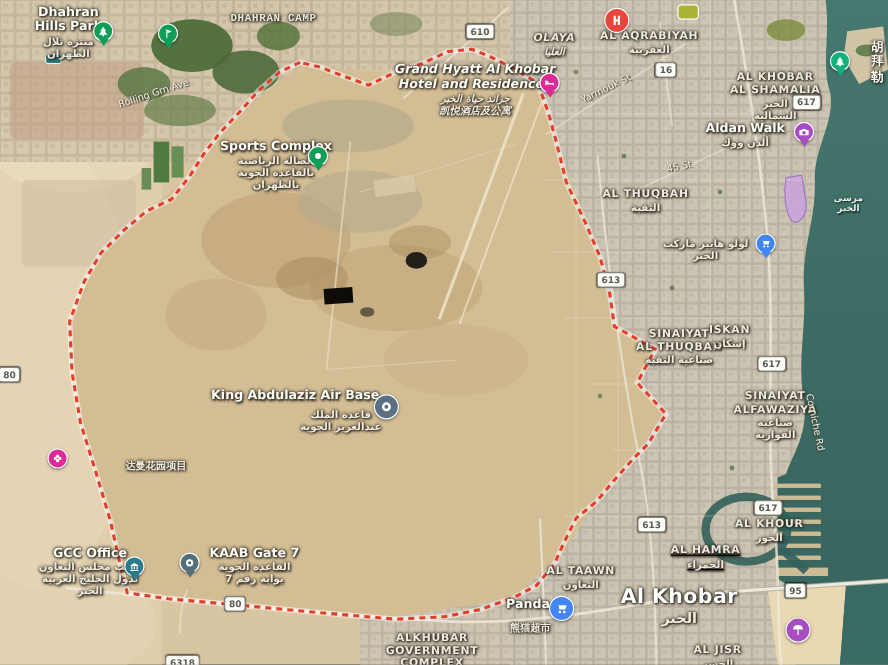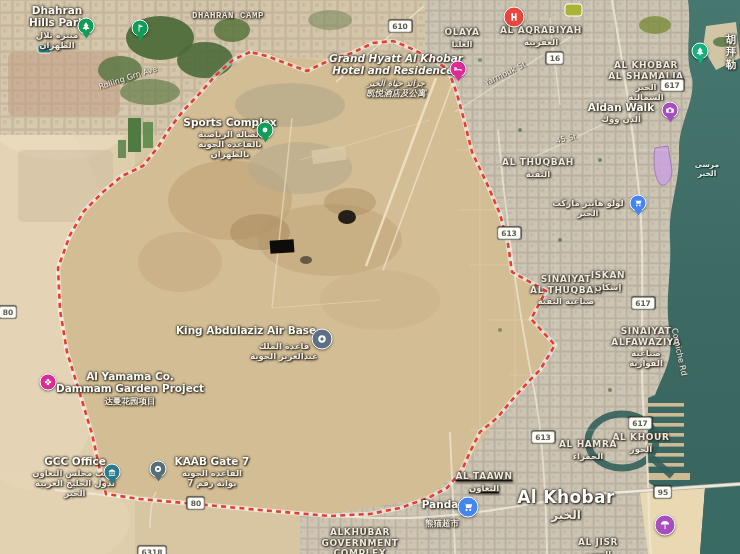--- a/index.html
+++ b/index.html
@@ -196,21 +196,21 @@
       <rect x="565" y="4" width="17" height="12" rx="3" fill="#aab238" stroke="#fff" stroke-width="1"></rect>
       <rect x="38" y="45" width="13" height="8" rx="2" fill="#2a7f7f" stroke="#fff" stroke-width="0.8"></rect>
     </g>
   </svg>
 
   <div id="overlay">
       <div class="label poi" style="left: 57px; top: 27px;"><div class="t">Dhahran
 Hills Park</div><div class="sub">منتزه تلال
 الظهران</div></div>
       <div class="label district" style="left: 228px; top: 16px; font-family: Liberation Mono, monospace;"><div class="t">DHAHRAN CAMP</div></div>
-      <div class="label district" style="left: 462px; top: 38px;"><div class="t">OLAYA</div><div class="sub">العليا</div></div>
+      <div class="label district" style="left: 462px; top: 38px; font-style: italic;"><div class="t">OLAYA</div><div class="sub">العليا</div></div>
       <div class="label district" style="left: 541px; top: 36px;"><div class="t">AL AQRABIYAH</div><div class="sub">العقربية</div></div>
       <div class="label district" style="left: 646px; top: 81px;"><div class="t">AL KHOBAR
 AL SHAMALIA</div><div class="sub">الخبر
 الشمالية</div></div>
       <div class="label poi" style="left: 731px; top: 52px;"><div class="t">胡拜勒</div></div>
       <div class="label poi" style="left: 396px; top: 75px; font-style: italic;"><div class="t">Grand Hyatt Al Khobar
 Hotel and Residences</div><div class="sub">جراند حياة الخبر
 凯悦酒店及公寓</div></div>
       <div class="label poi" style="left: 621px; top: 113px;"><div class="t">Aldan Walk</div><div class="sub">ألدن ووك</div></div>
       <div class="label poi" style="left: 230px; top: 138px;"><div class="t">Sports Complex</div><div class="sub">الصالة الرياضية
@@ -223,30 +223,29 @@
       <div class="label district" style="left: 566px; top: 290px;"><div class="t">SINAIYAT
 AL THUQBAH</div><div class="sub">صناعية الثقبة</div></div>
       <div class="label district" style="left: 608px; top: 281px;"><div class="t">ISKAN</div><div class="sub">إسكان</div></div>
       <div class="label district" style="left: 646px; top: 347px;"><div class="t">SINAIYAT
 ALFAWAZIYA</div><div class="sub">صناعية
 الفوازية</div></div>
       <div class="label street" style="left: 679px; top: 352px; transform: translate(-50%, -50%) rotate(78deg);"><div class="t">Corniche Rd</div></div>
       <div class="label poi" style="left: 246px; top: 330px;"><div class="t">King Abdulaziz Air Base</div></div>
       <div class="label subonly" style="left: 284px; top: 351px;"><div class="sub">قاعدة الملك
 عبدالعزيز الجوية</div></div>
-      <div class="label poi" style="left: 130px; top: 388px;"><div class="t">Al Yamama Co.
-Dammam Garden Project</div><div class="sub">达曼花园项目</div></div>
+      <div class="label poi" style="left: 130px; top: 388px;"><div class="sub">达曼花园项目</div></div>
       <div class="label district" style="left: 641px; top: 443px;"><div class="t">AL KHOUR</div><div class="sub">الخور</div></div>
-      <div class="label district" style="left: 588px; top: 450px;"><div class="t">AL HAMRA</div><div class="sub">الحمراء</div></div>
+      <div class="label district" style="left: 588px; top: 465px; text-decoration: underline;"><div class="t">AL HAMRA</div><div class="sub">الحمراء</div></div>
       <div class="label poi" style="left: 75px; top: 477px;"><div class="t">GCC Office</div><div class="sub">مكتب مجلس التعاون
 لدول الخليج العربية
 الخبر</div></div>
       <div class="label poi" style="left: 212px; top: 472px;"><div class="t">KAAB Gate 7</div><div class="sub">القاعدة الجوية
 بوابة رقم 7</div></div>
-      <div class="label district" style="left: 484px; top: 482px; text-decoration: underline;"><div class="t">AL TAAWN</div><div class="sub">التعاون</div></div>
+      <div class="label district" style="left: 484px; top: 482px;"><div class="t">AL TAAWN</div><div class="sub">التعاون</div></div>
       <div class="label city" style="left: 566px; top: 505px;"><div class="t">Al Khobar</div><div class="sub">الخبر</div></div>
       <div class="label poi" style="left: 440px; top: 504px;"><div class="t">Panda</div></div>
       <div class="label subonly" style="left: 442px; top: 523px;"><div class="sub">熊猫超市</div></div>
       <div class="label district" style="left: 598px; top: 548px;"><div class="t">AL JISR</div><div class="sub">الجسر</div></div>
       <div class="label district" style="left: 360px; top: 543px;"><div class="t">ALKHUBAR
 GOVERNMENT
 COMPLEX</div></div>
       <div class="label street" style="left: 128px; top: 78px; transform: translate(-50%, -50%) rotate(-18deg);"><div class="t">Rolling Grn Ave</div></div>
       <div class="label street" style="left: 505px; top: 74px; transform: translate(-50%, -50%) rotate(-26deg);"><div class="t">Yarmouk St</div></div>
       <div class="label street" style="left: 566px; top: 139px; transform: translate(-50%, -50%) rotate(-12deg);"><div class="t">45 St</div></div>

